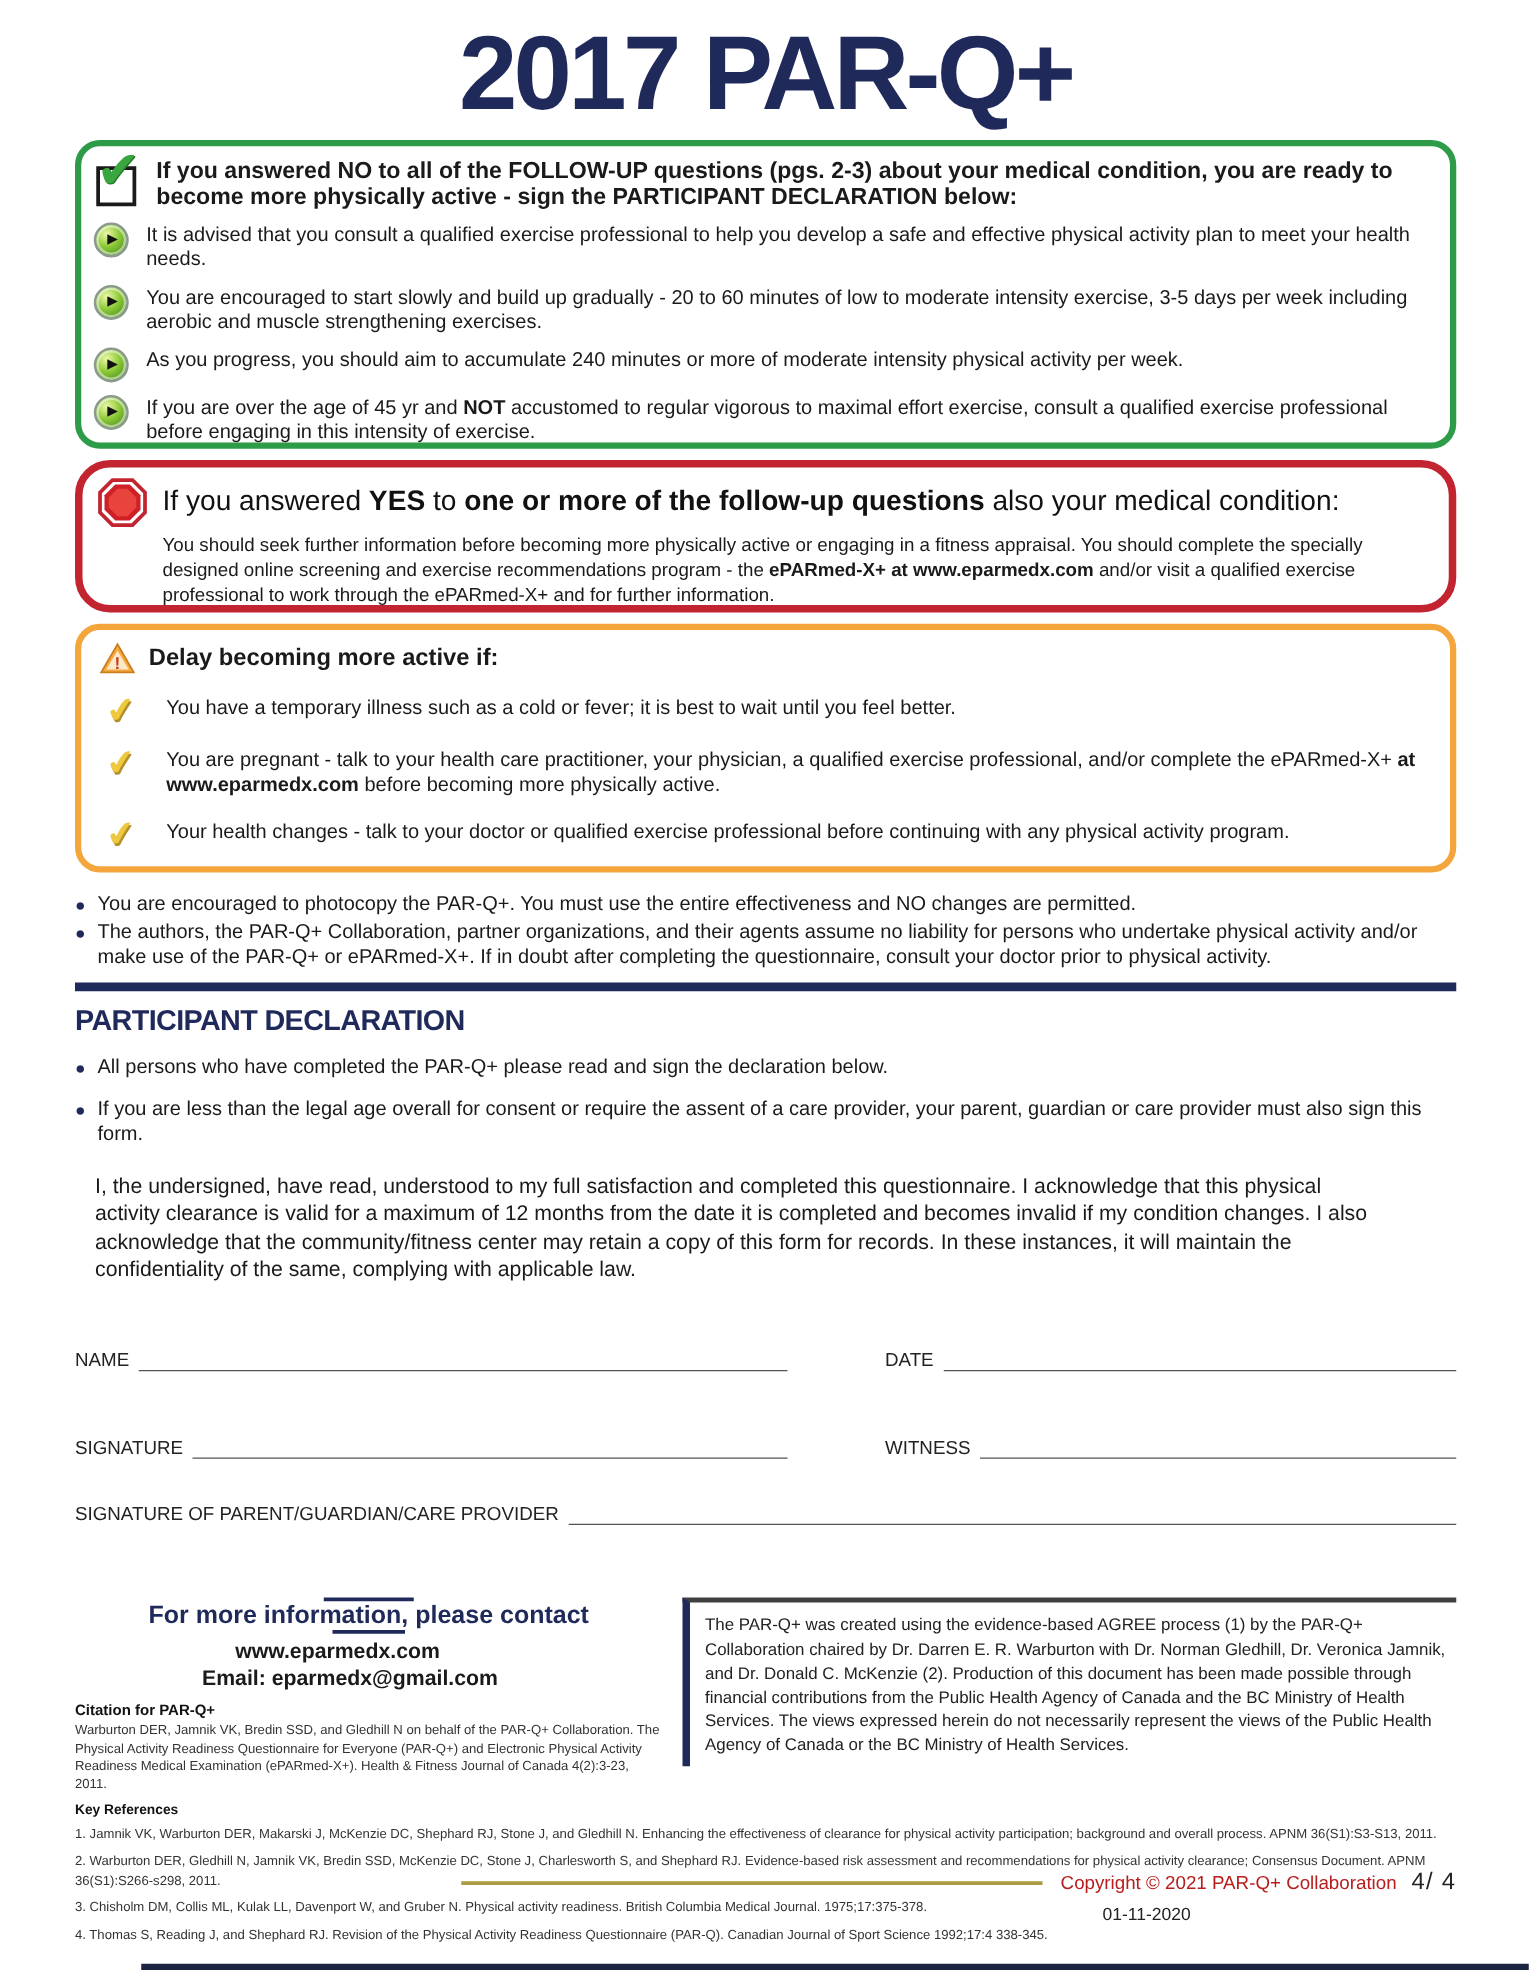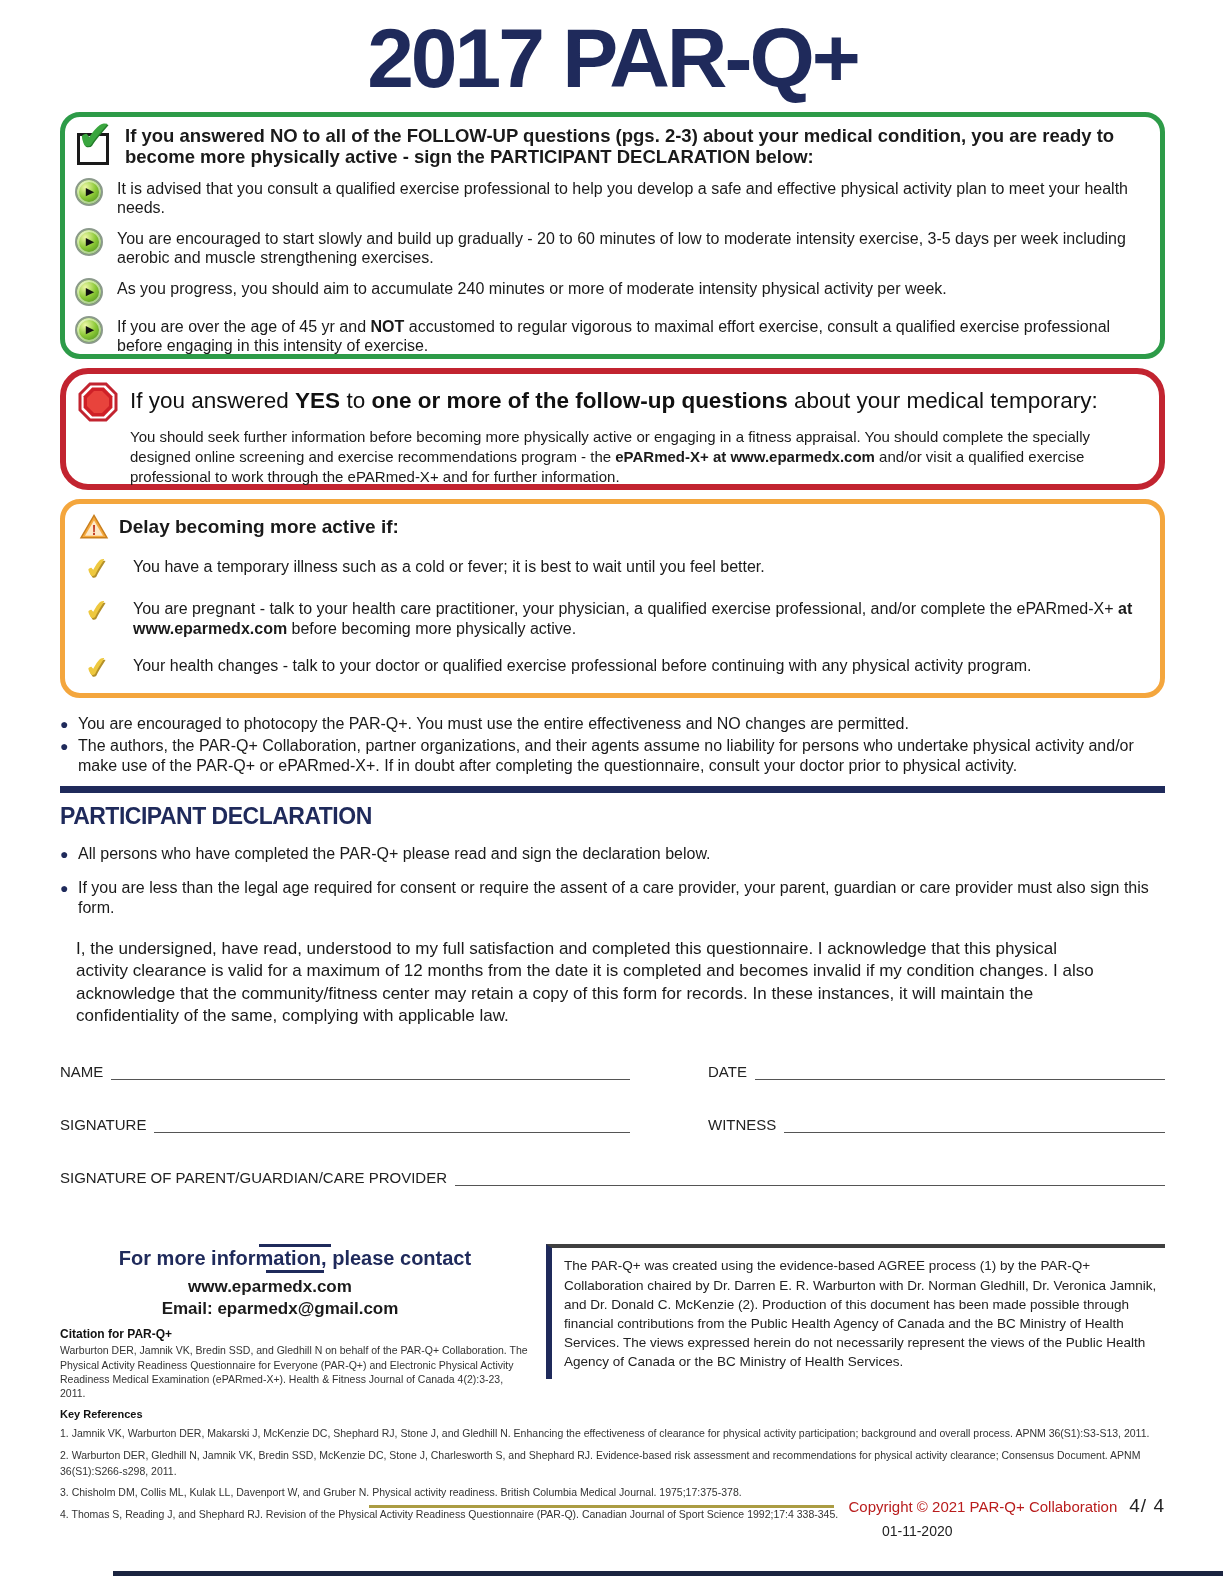--- a/index.html
+++ b/index.html
@@ -50,21 +50,21 @@
   .note-dot{flex:0 0 18px;font-size:14px;color:#1f2a5b;margin-top:2px;}
   .note-text{font-size:16px;line-height:1.25;}
 
   .navy-bar{height:7px;background:#1f2a5b;margin-top:10px;}
 
   .pd-heading{margin-top:10px;font-size:23px;font-weight:bold;color:#1f2a5b;letter-spacing:-0.5px;}
   .pd-bullet{display:flex;align-items:flex-start;margin-top:14px;}
   .statement{margin-top:20px;margin-left:16px;width:1030px;font-size:17px;line-height:1.32;}
 
   .form-row{display:flex;margin-top:36px;align-items:flex-end;}
-  .fcol-l{width:570px;display:flex;align-items:flex-end;}
+  .fcol-l{width:570px;display:flex;align-items:flex-end;margin-top:17px;}
   .fcol-r{margin-left:78px;flex:1;display:flex;align-items:flex-end;}
   .flabel{font-size:15px;color:#222;white-space:nowrap;}
   .fline{flex:1;border-bottom:1.5px solid #555;height:16px;margin-left:8px;}
 
   
   .footer{display:flex;margin-top:58px;}
   .f-left{width:470px;}
   .contact-row{display:flex;align-items:center;flex-direction:column;}
   .c-line{height:3px;background:#1f2a5b;}
   .c-line.l{width:72px;}
@@ -136,21 +136,21 @@
       </div>
     </div>
 
     <div class="rbox">
       <div class="rb-header">
         <svg class="stop-svg" width="40" height="40" viewBox="0 0 40 40">
           <polygon points="12,2 28,2 38,12 38,28 28,38 12,38 2,28 2,12" fill="#fff" stroke="#c22430" stroke-width="3"></polygon>
           <polygon points="14.2,5.6 25.8,5.6 34.4,14.2 34.4,25.8 25.8,34.4 14.2,34.4 5.6,25.8 5.6,14.2" fill="#cf2027"></polygon>
           <polygon points="16,9 24,9 31,16 31,24 24,31 16,31 9,24 9,16" fill="#e8433c"></polygon>
         </svg>
-        <div class="rb-header-text"><span>If you answered </span><span class="b">YES</span><span> to </span><span class="b">one or more of the follow-up questions</span><span> about your medical temporary:</span></div>
+        <div class="rb-header-text"><span>If you answered </span><span class="b">YES</span><span> to </span><span class="b">one or more of the follow-up questions</span><span> also your medical condition:</span></div>
       </div>
       <div class="rb-body"><span>You should seek further information before becoming more physically active or engaging in a fitness appraisal. You should complete the specially designed online screening and exercise recommendations program - the </span><span class="b">ePARmed-X+ at www.eparmedx.com</span><span> and/or visit a qualified exercise professional to work through the ePARmed-X+ and for further information.</span></div>
     </div>
 
     <div class="obox">
       <div class="ob-header">
         <svg class="warn-svg" width="30" height="26" viewBox="0 0 40 36">
           <path d="M20 2 L38 33 L2 33 Z" fill="#f5a93e" stroke="#c97f1e" stroke-width="2"></path>
           <path d="M20 9 L32.5 30 L7.5 30 Z" fill="#fde8c8"></path>
           <text x="20" y="29" text-anchor="middle" font-size="19" font-weight="bold" fill="#c23b22">!</text>
@@ -184,21 +184,21 @@
 
     <div class="navy-bar"></div>
 
     <div class="pd-heading">PARTICIPANT DECLARATION</div>
     <div class="pd-bullet">
       <span class="note-dot">●</span>
       <span class="note-text">All persons who have completed the PAR-Q+ please read and sign the declaration below.</span>
     </div>
     <div class="pd-bullet">
       <span class="note-dot">●</span>
-      <span class="note-text">If you are less than the legal age required for consent or require the assent of a care provider, your parent, guardian or care provider must also sign this form.</span>
+      <span class="note-text">If you are less than the legal age overall for consent or require the assent of a care provider, your parent, guardian or care provider must also sign this form.</span>
     </div>
     <div class="statement">I, the undersigned, have read, understood to my full satisfaction and completed this questionnaire. I acknowledge that this physical activity clearance is valid for a maximum of 12 months from the date it is completed and becomes invalid if my condition changes. I also acknowledge that the community/fitness center may retain a copy of this form for records. In these instances, it will maintain the confidentiality of the same, complying with applicable law.</div>
 
     <div class="form-row">
       <div class="fcol-l">
         <span class="flabel">NAME</span>
         <span class="fline"></span>
       </div>
       <div class="fcol-r">
         <span class="flabel">DATE</span>

